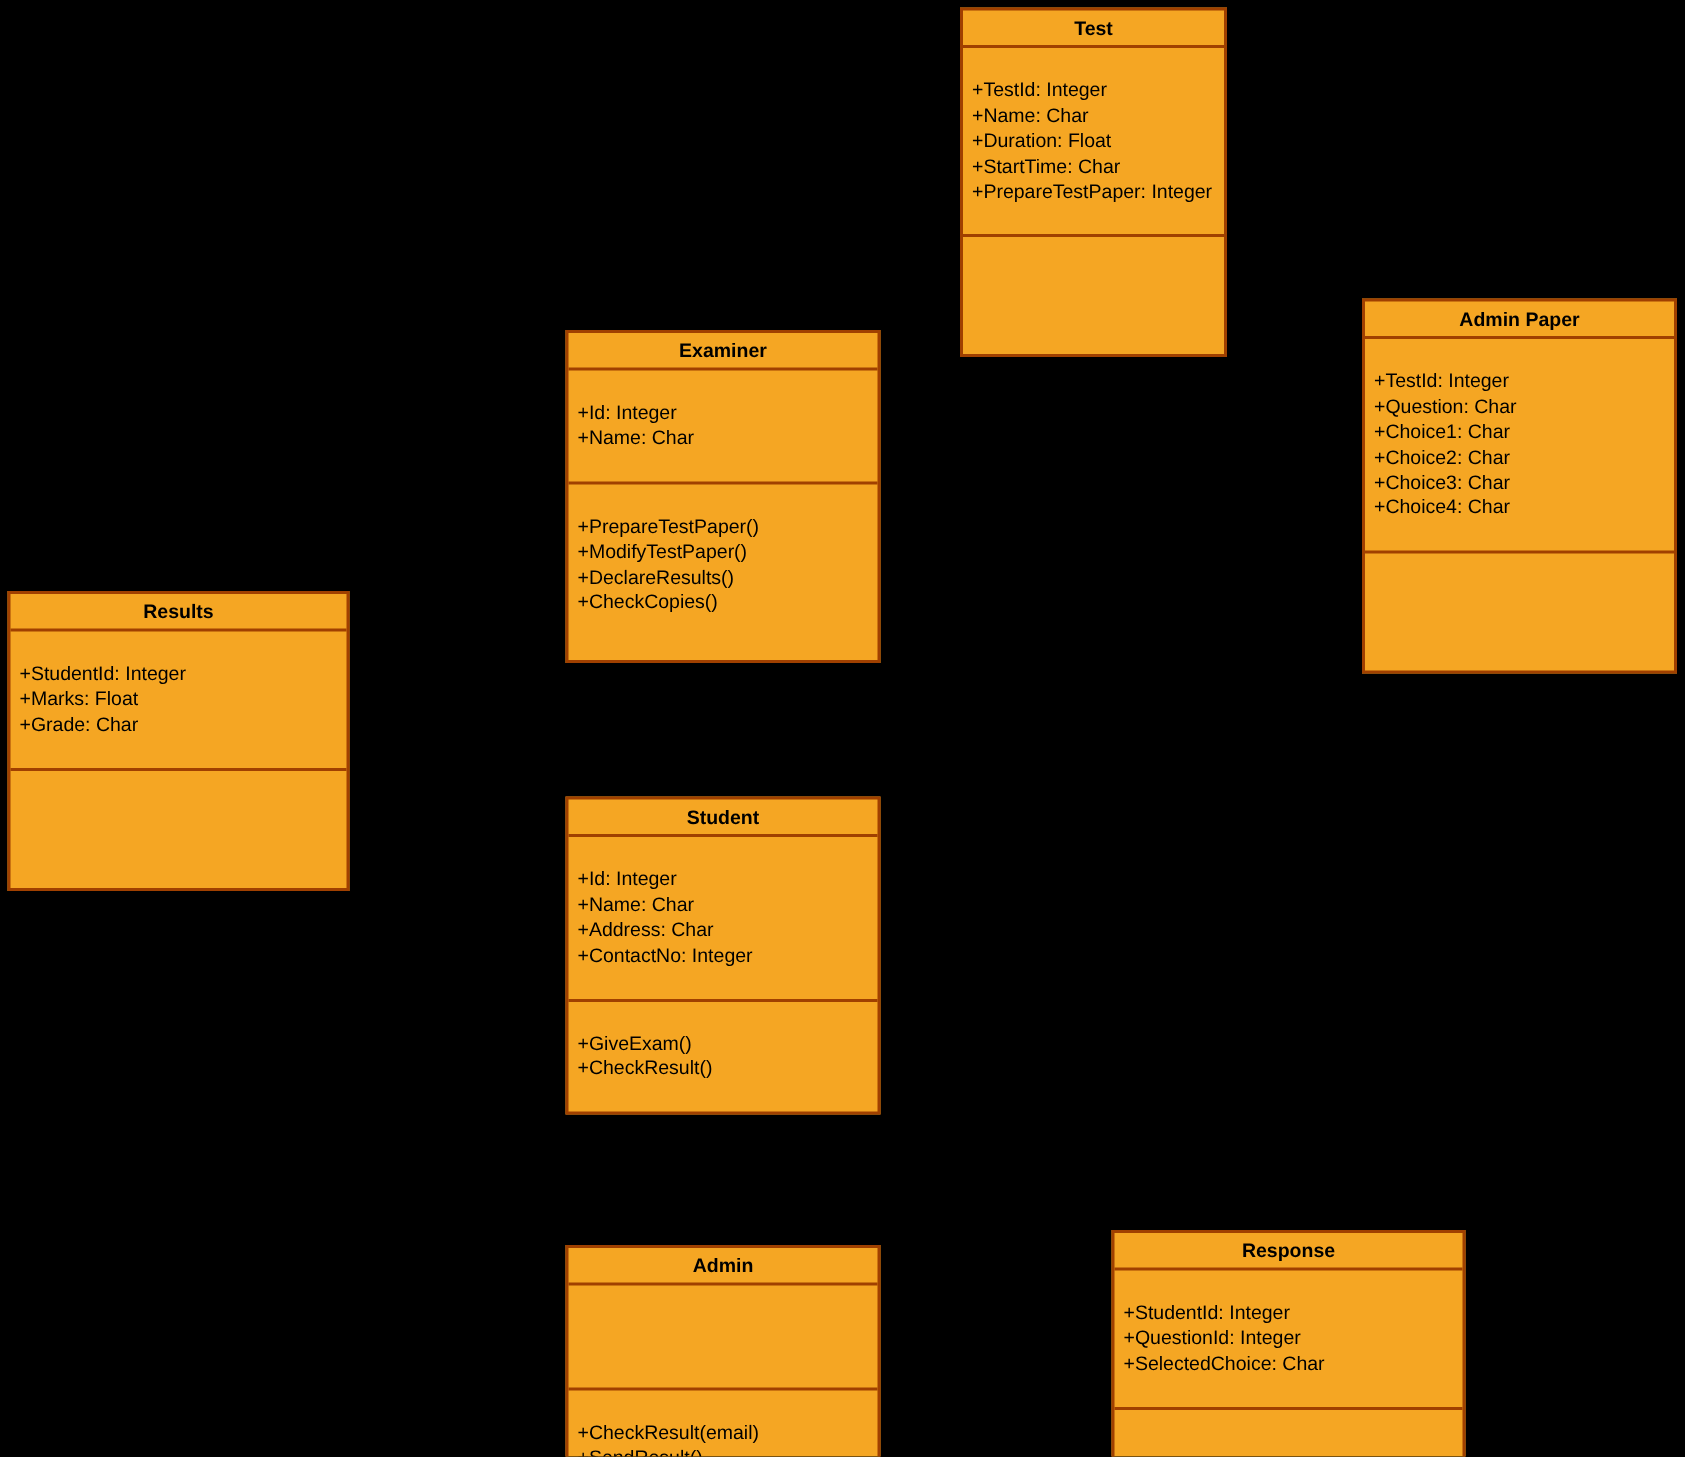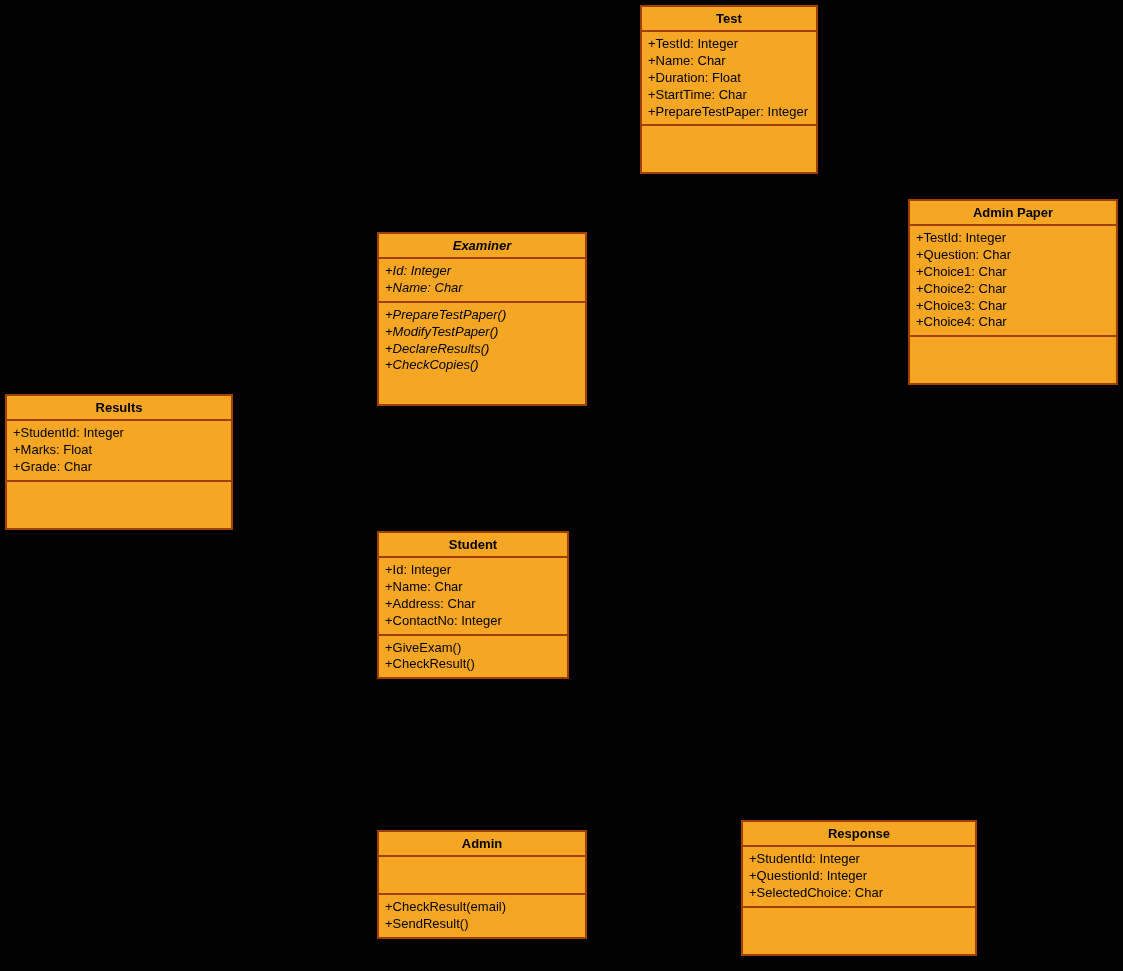--- a/index.html
+++ b/index.html
@@ -19,21 +19,21 @@
     border: 2px solid #a04000;
     box-sizing: border-box;
   }
   .class-title {
     font-weight: bold;
     text-align: center;
     padding: 4px 6px;
     border-bottom: 2px solid #a04000;
   }
   .class-section {
-    padding: 4px 6px;
+    padding: 20px 6px;
     border-bottom: 2px solid #a04000;
     min-height: 10px;
   }
   .class-section:last-child {
     border-bottom: none;
   }
   .class-section div {
     line-height: 1.3;
   }
 </style>
@@ -45,21 +45,21 @@
   <div class="class-section">
     <div>+TestId: Integer</div>
     <div>+Name: Char</div>
     <div>+Duration: Float</div>
     <div>+StartTime: Char</div>
     <div>+PrepareTestPaper: Integer</div>
   </div>
   <div class="class-section" style="min-height:38px;"></div>
 </div>
 
-<div class="class-box" style="left:377px; top:232px; width:210px;font-style:italic;">
+<div class="class-box" style="left:377px; top:220px; width:210px;">
   <div class="class-title">Examiner</div>
   <div class="class-section">
     <div>+Id: Integer</div>
     <div>+Name: Char</div>
   </div>
   <div class="class-section" style="padding-bottom:30px;">
     <div>+PrepareTestPaper()</div>
     <div>+ModifyTestPaper()</div>
     <div>+DeclareResults()</div>
     <div>+CheckCopies()</div>
@@ -82,21 +82,21 @@
 <div class="class-box" style="left:5px; top:394px; width:228px;">
   <div class="class-title">Results</div>
   <div class="class-section">
     <div>+StudentId: Integer</div>
     <div>+Marks: Float</div>
     <div>+Grade: Char</div>
   </div>
   <div class="class-section" style="min-height:38px;"></div>
 </div>
 
-<div class="class-box" style="left:377px; top:531px; width:192px;">
+<div class="class-box" style="left:377px; top:531px; width:210px;">
   <div class="class-title">Student</div>
   <div class="class-section">
     <div>+Id: Integer</div>
     <div>+Name: Char</div>
     <div>+Address: Char</div>
     <div>+ContactNo: Integer</div>
   </div>
   <div class="class-section">
     <div>+GiveExam()</div>
     <div>+CheckResult()</div>

